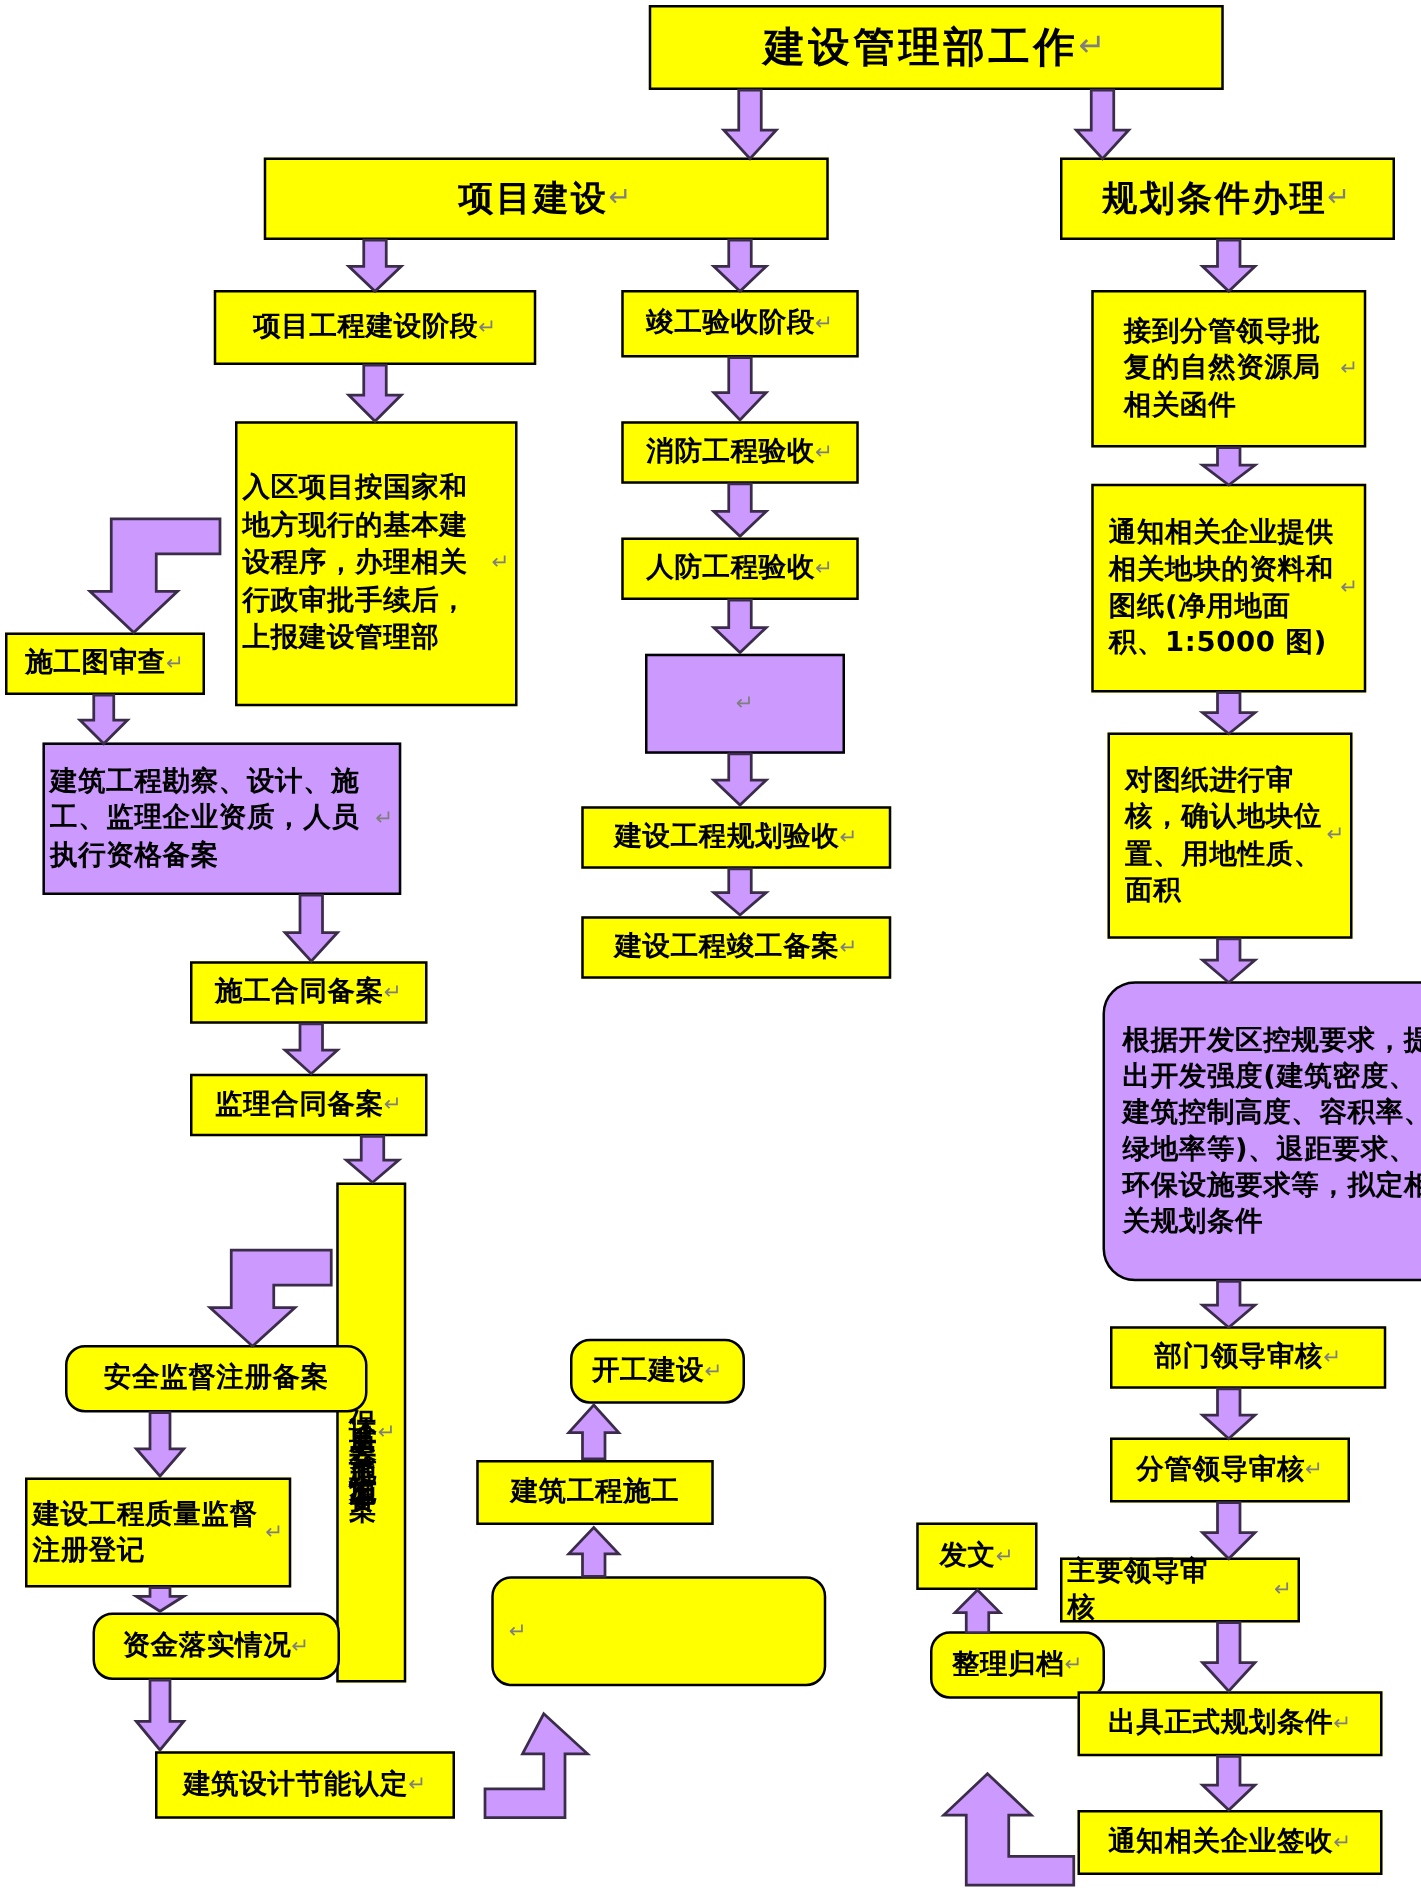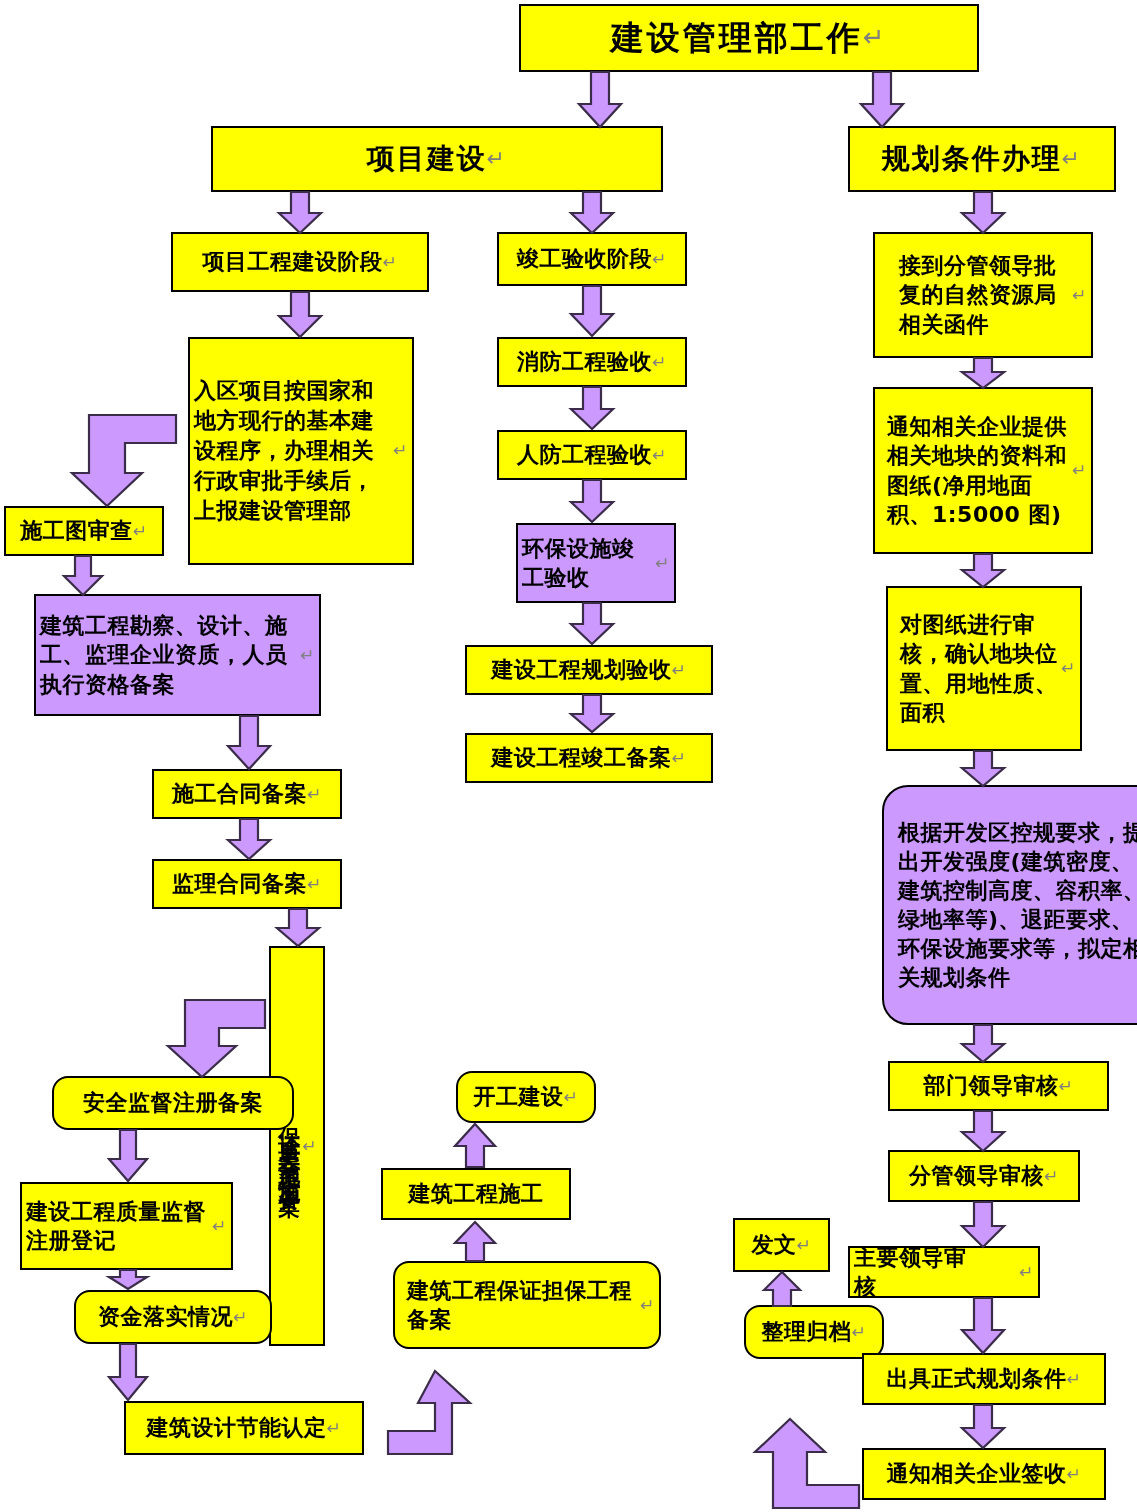--- a/index.html
+++ b/index.html
@@ -105,21 +105,21 @@
 
   <div class="node round fs-body" style="left:30px; top:1290px; width:198px; height:54px;">
     <span>资金落实情况</span><span class="pilcrow">↵</span>
   </div>
 
   <div class="node fs-body" style="left:124px; top:1401px; width:240px; height:54px;">
     <span>建筑设计节能认定</span><span class="pilcrow">↵</span>
   </div>
 
   <div class="node round fs-body" style="left:349px; top:1261px; width:268px; height:88px; justify-content:flex-start; text-align:left; padding-left:12px;">
-    <span>建筑工程保证担保工程备案</span><span class="pilcrow">↵</span>
+    <span class="pilcrow">↵</span>
   </div>
 
   <div class="node fs-body" style="left:381px; top:1168px; width:190px; height:52px;">
     <span>建筑工程施工</span>
   </div>
 
   <div class="node round fs-body" style="left:412px; top:1071px; width:140px; height:52px;">
     <span>开工建设</span><span class="pilcrow">↵</span>
   </div>
 
@@ -129,21 +129,21 @@
 
   <div class="node fs-body" style="left:497px; top:337px; width:190px; height:50px;">
     <span>消防工程验收</span><span class="pilcrow">↵</span>
   </div>
 
   <div class="node fs-body" style="left:497px; top:430px; width:190px; height:50px;">
     <span>人防工程验收</span><span class="pilcrow">↵</span>
   </div>
 
   <div class="node purple fs-body" style="left:516px; top:523px; width:160px; height:80px;">
-    <span>环保设施竣工验收</span><span class="pilcrow">↵</span>
+    <span class="pilcrow">↵</span>
   </div>
 
   <div class="node fs-body" style="left:465px; top:645px; width:248px; height:50px;">
     <span>建设工程规划验收</span><span class="pilcrow">↵</span>
   </div>
 
   <div class="node fs-body" style="left:465px; top:733px; width:248px; height:50px;">
     <span>建设工程竣工备案</span><span class="pilcrow">↵</span>
   </div>
 

